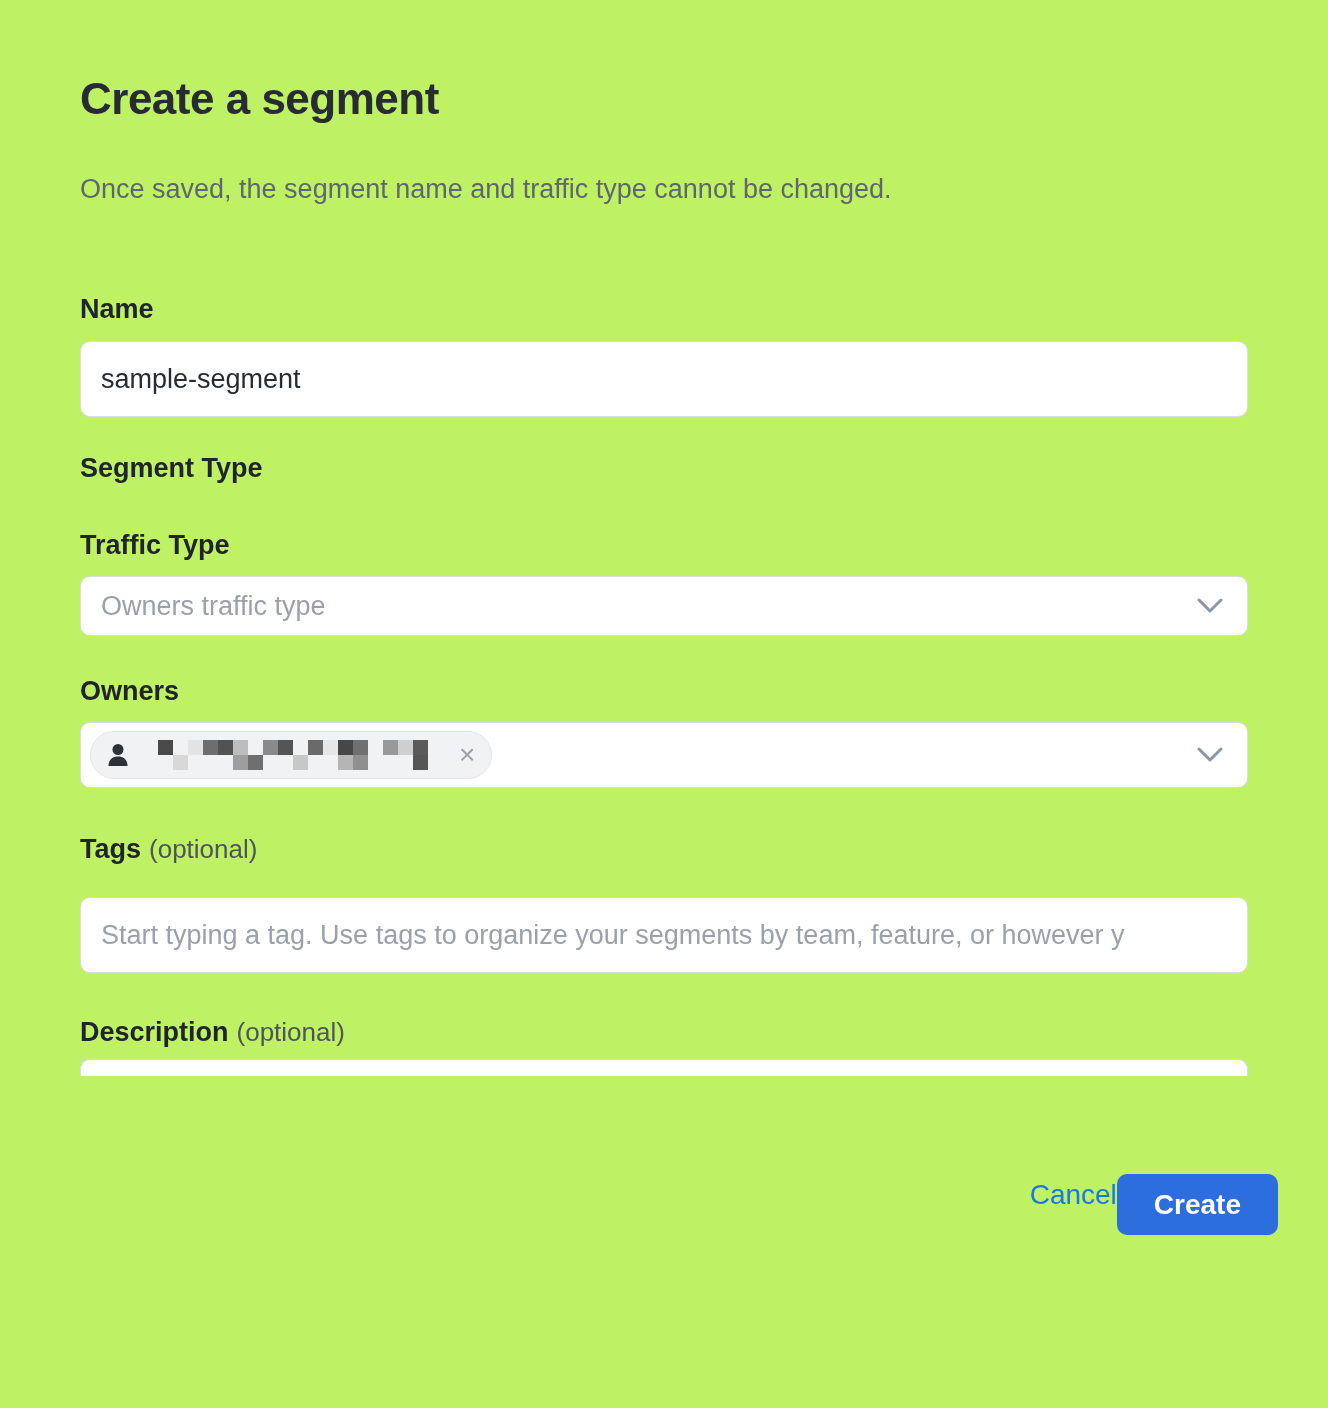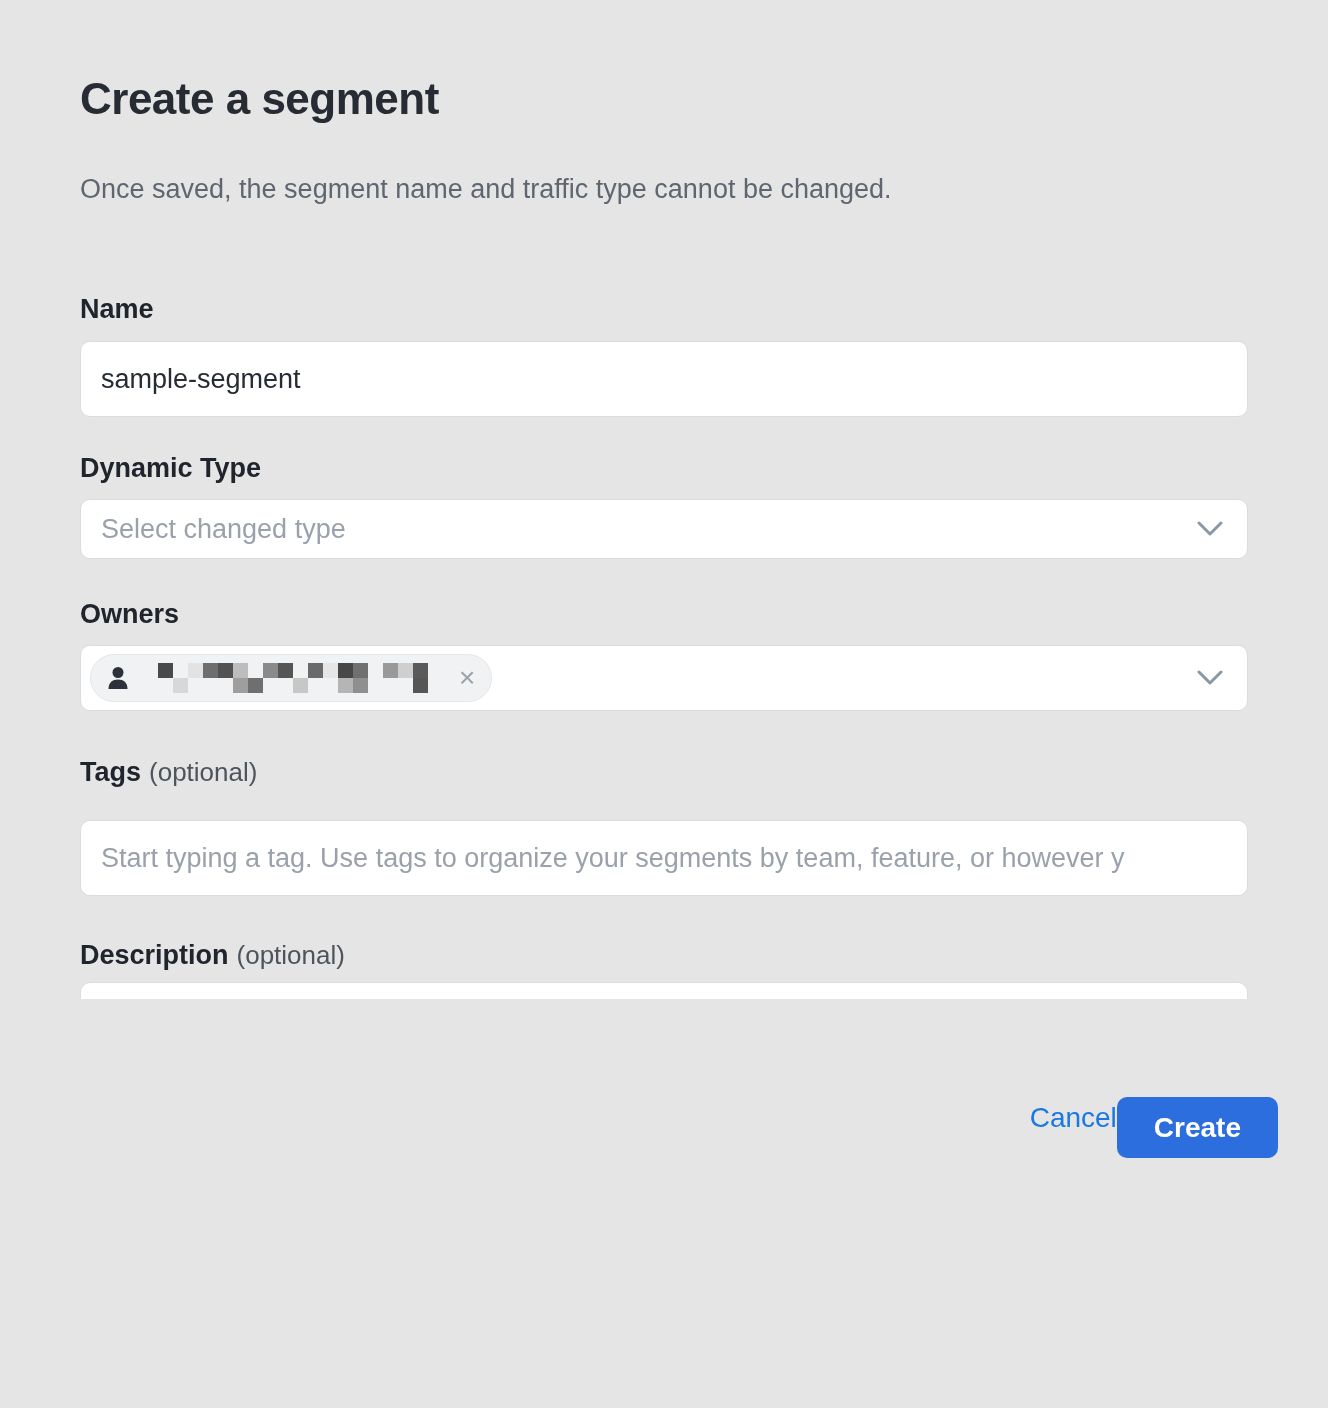--- a/index.html
+++ b/index.html
@@ -6,21 +6,21 @@
   html, body { background: #ffffff; }
   body {
     font-family: "Liberation Sans", "DejaVu Sans", sans-serif;
     color: #23272f;
   }
   .page {
     position: relative;
     width: 1328px;
     height: 1408px;
     padding: 0 80px;
-    background: #e5e5e5;
+    background: #bef264;
     overflow: hidden;
   }
   h1.title {
     margin-top: 72px;
     font-size: 44px;
     line-height: 54px;
     font-weight: 700;
     letter-spacing: -0.5px;
     color: #272b33;
   }
@@ -205,24 +205,25 @@
 <body>
 
 <div class="page">
 
   <h1 class="title">Create a segment</h1>
   <p class="subtitle">Once saved, the segment name and traffic type cannot be changed.</p>
 
   <label class="lbl name-label">Name</label>
   <input class="text-input" type="text" value="sample-segment" style="">
 
-  <div class="lbl segtype-label">Dynamic Type</div>
-
+  <div class="lbl segtype-label">Segment Type</div>
+
+  <div class="lbl traffic-label">Traffic Type</div>
   <div class="select-box">
-    <span class="select-placeholder">Select changed type</span>
+    <span class="select-placeholder">Owners traffic type</span>
     <span class="chev">
       <svg width="26" height="16" viewBox="0 0 26 16">
           <path d="M2 2 L13 13 L24 2" stroke="#8b97a6" stroke-width="3" fill="none" stroke-linecap="round" stroke-linejoin="round"></path>
         </svg>
     </span>
   </div>
 
   <div class="lbl owners-label">Owners</div>
   <div class="owners-box">
     <span class="owner-chip">

